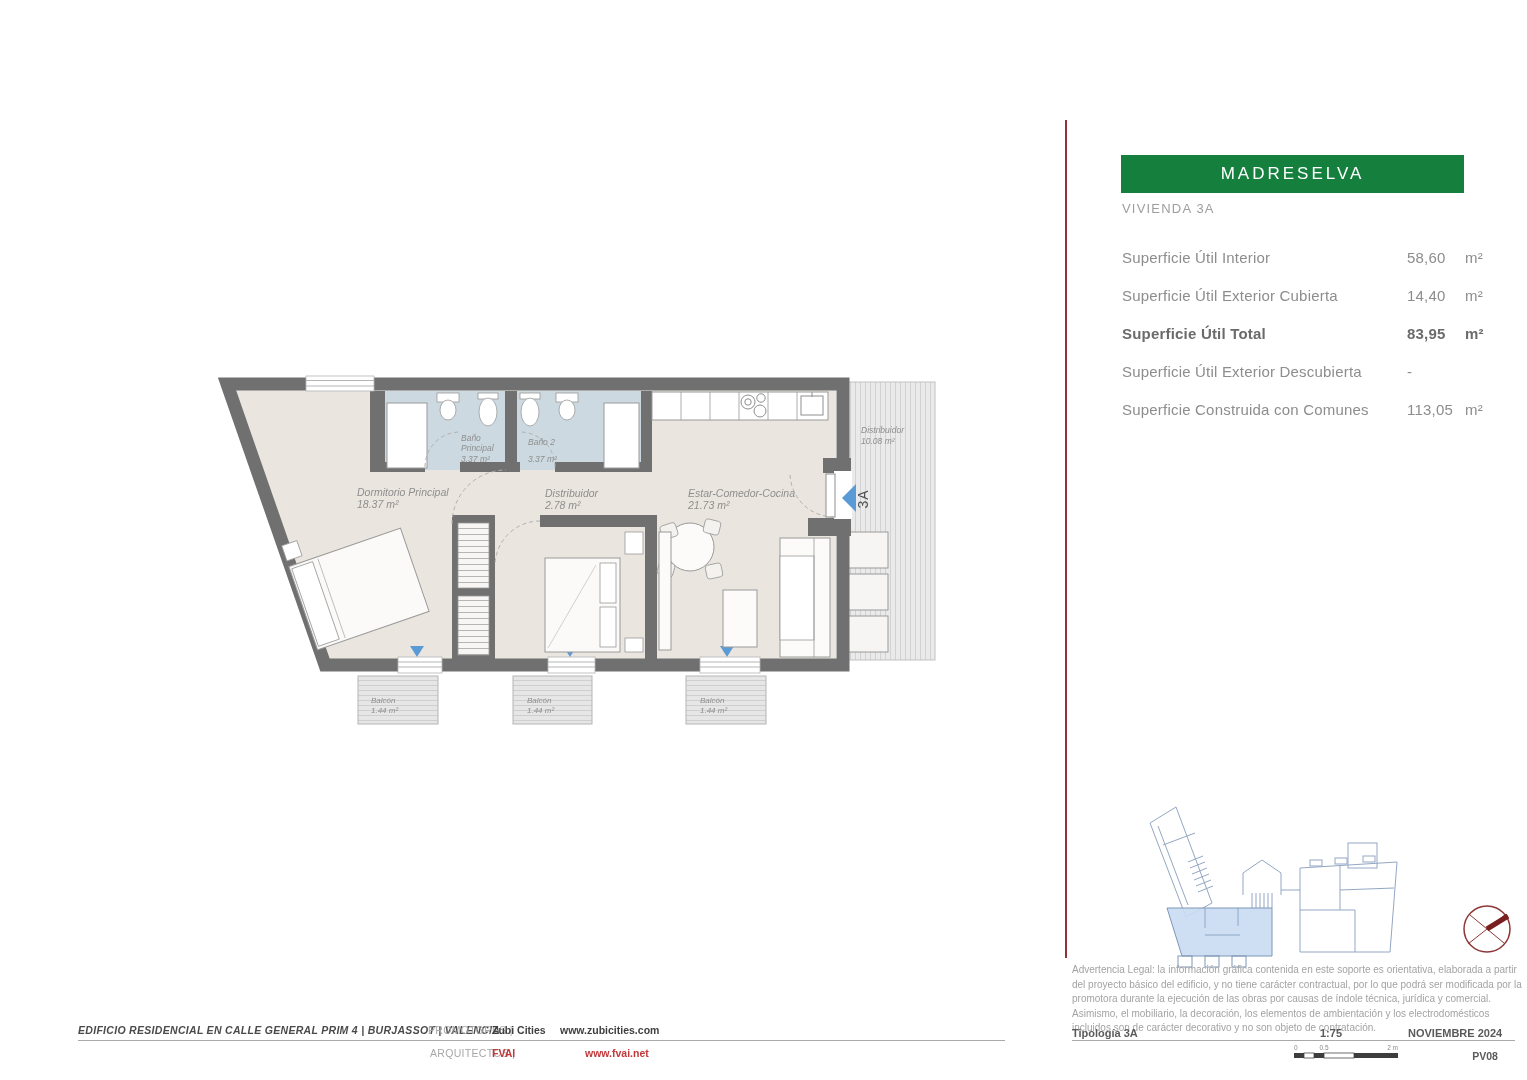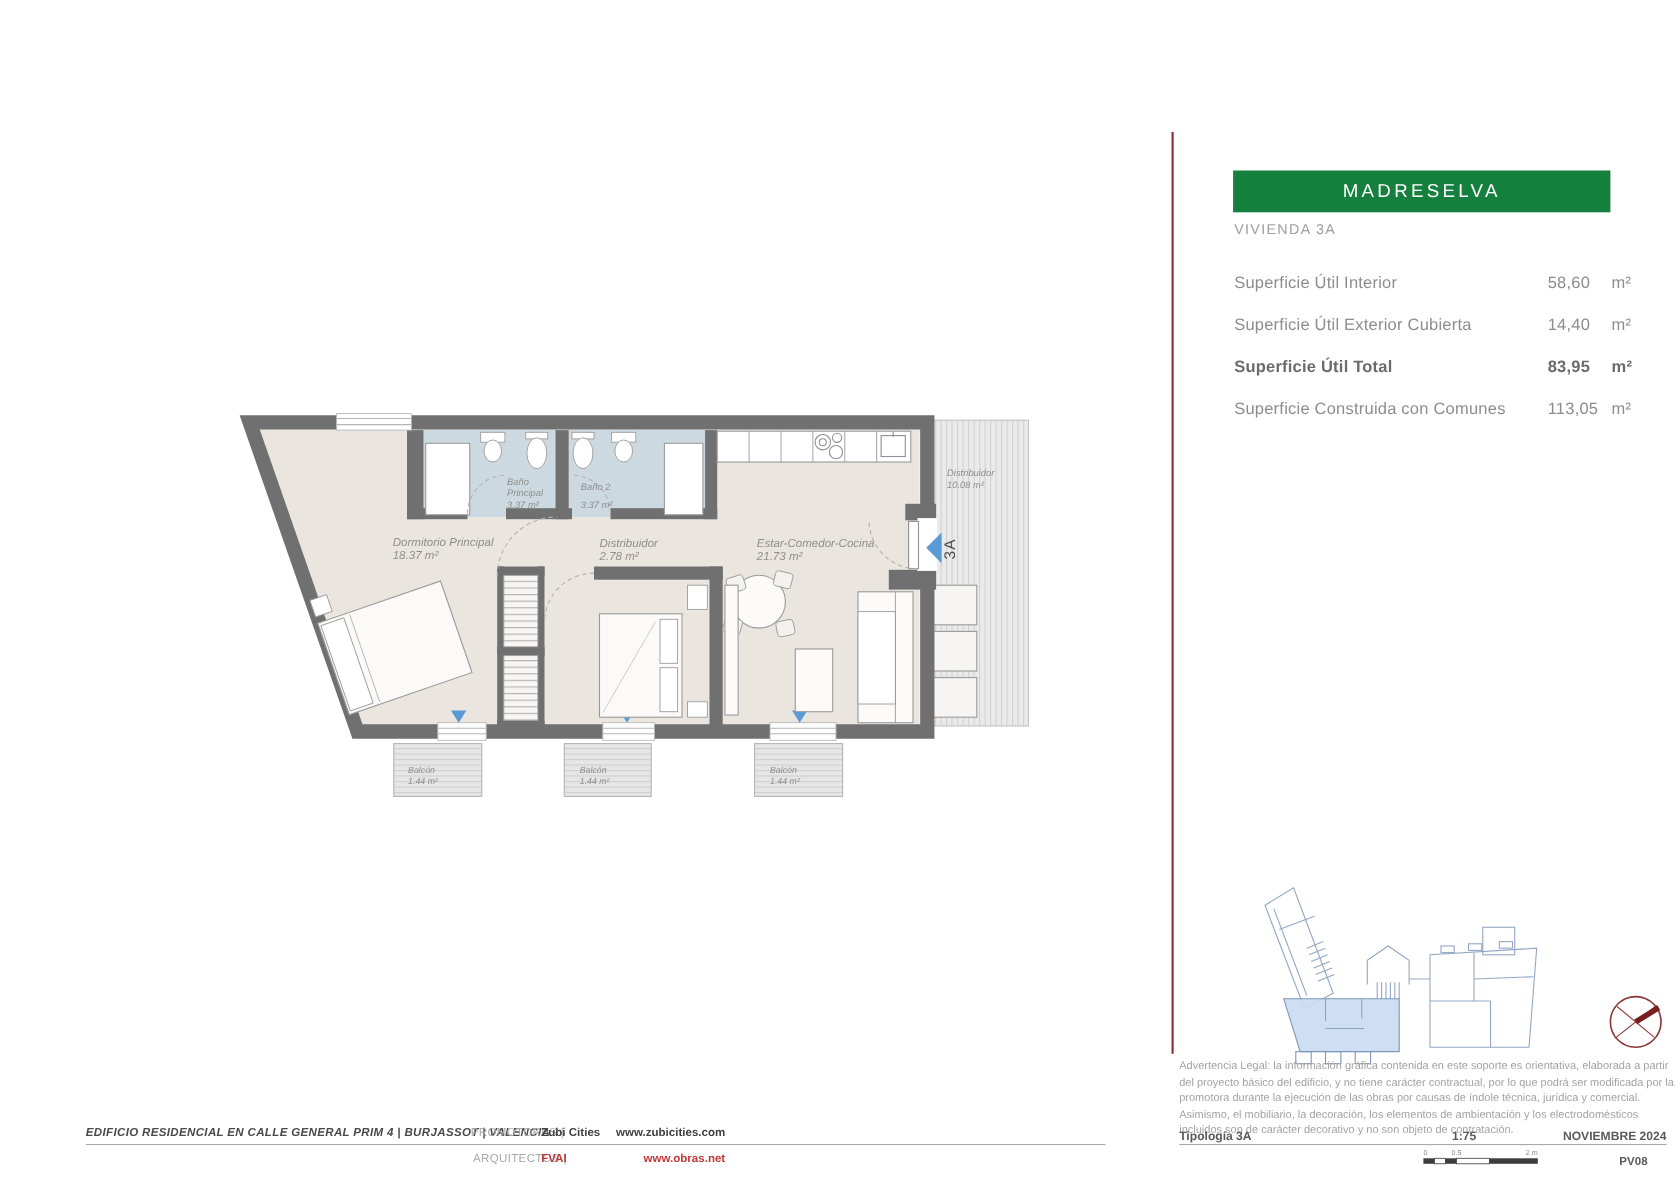--- a/index.html
+++ b/index.html
@@ -29,21 +29,21 @@
   .footer-project{position:absolute;left:78px;top:1024px;font-size:10.5px;font-weight:bold;color:#4a4a4a;letter-spacing:.3px;font-style:italic;}
   .fline-left{position:absolute;left:78px;top:1040px;width:927px;height:1px;background:#a9a9a9;}
   .fline-right{position:absolute;left:1072px;top:1040px;width:443px;height:1px;background:#a9a9a9;}
   .flabel{font-size:10.5px;color:#a8a8a8;letter-spacing:.3px;}
   .fname{font-size:10.5px;font-weight:bold;color:#3f3f3f;}
   .fweb{font-size:10.5px;font-weight:bold;color:#3f3f3f;}
   .red{color:#c0393b !important;}
   .pos{position:absolute;}
   .tipologia{position:absolute;left:1072px;top:1027px;font-size:11px;font-weight:bold;color:#5a5a5a;}
   .escala{position:absolute;left:1320px;top:1027px;font-size:11px;font-weight:bold;color:#5a5a5a;}
-  .fecha{position:absolute;left:1408px;top:1027px;width:107px;text-align:right;font-size:11px;font-weight:bold;color:#5a5a5a;}
+  .fecha{position:absolute;left:1408px;top:1027px;width:107px;font-size:11px;font-weight:bold;color:#5a5a5a;}
   .plano{position:absolute;left:1455px;top:1050px;width:60px;text-align:center;font-size:10.5px;font-weight:bold;color:#5a5a5a;}
 </style>
 </head>
 <body>
 
 <svg viewBox="0 0 1066 1080" style="position:absolute;left:0;top:0;width:1066px;height:1080px;">
   <defs>
     <pattern id="vstripe" width="5" height="10" patternUnits="userSpaceOnUse">
       <rect width="5" height="10" fill="#eaeaea"></rect>
       <line x1="0.5" y1="0" x2="0.5" y2="10" stroke="#d2d2d2" stroke-width="1"></line>
@@ -253,20 +253,25 @@
     <span class="area-label">Superficie Útil Exterior Cubierta</span>
     <span class="area-value">14,40</span>
     <span class="area-unit">m²</span>
   </div>
   <div class="area-row total">
     <span class="area-label">Superficie Útil Total</span>
     <span class="area-value">83,95</span>
     <span class="area-unit">m²</span>
   </div>
   <div class="area-row">
+    <span class="area-label">Superficie Útil Exterior Descubierta</span>
+    <span class="area-value">-</span>
+    <span class="area-unit"></span>
+  </div>
+  <div class="area-row">
     <span class="area-label">Superficie Construida con Comunes</span>
     <span class="area-value">113,05</span>
     <span class="area-unit">m²</span>
   </div>
 </div>
 
 <svg viewBox="1130 793 395 178" style="position:absolute;left:1130px;top:793px;width:395px;height:178px;">
   <g fill="none" stroke="#93a7c4" stroke-width="1">
 
     <g>
@@ -336,21 +341,21 @@
 <div class="footer-project">EDIFICIO RESIDENCIAL EN CALLE GENERAL PRIM 4 | BURJASSOT | VALENCIA</div>
 <div class="fline-left"></div>
 <div class="fline-right"></div>
 
 <span class="pos flabel" style="left:428px;top:1024px;">PROMOTORES |</span>
 <span class="pos fname" style="left:492px;top:1024px;">Zubi Cities</span>
 <span class="pos fweb" style="left:560px;top:1024px;">www.zubicities.com</span>
 
 <span class="pos flabel" style="left:430px;top:1047px;">ARQUITECTOS |</span>
 <span class="pos fname red" style="left:492px;top:1047px;">FVAI</span>
-<span class="pos fweb red" style="left:585px;top:1047px;">www.obras.net</span>
+<span class="pos fweb red" style="left:585px;top:1047px;">www.fvai.net</span>
 
 <div class="tipologia">Tipología 3A</div>
 <div class="escala">1:75</div>
 <div class="fecha">NOVIEMBRE 2024</div>
 <div class="plano">PV08</div>
 
 <svg viewBox="0 0 115 18" style="position:absolute;left:1292px;top:1044px;width:115px;height:18px;">
   <text x="2" y="6" font-size="6.5" fill="#8a8a8a">0</text>
   <text x="32" y="6" font-size="6.5" fill="#8a8a8a" text-anchor="middle">0.5</text>
   <text x="106" y="6" font-size="6.5" fill="#8a8a8a" text-anchor="end">2 m</text>

